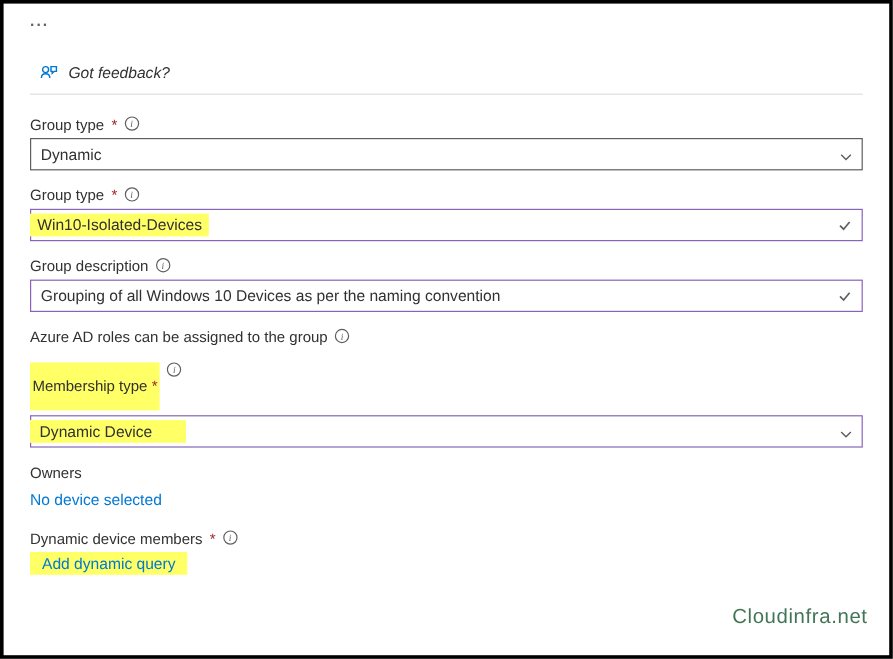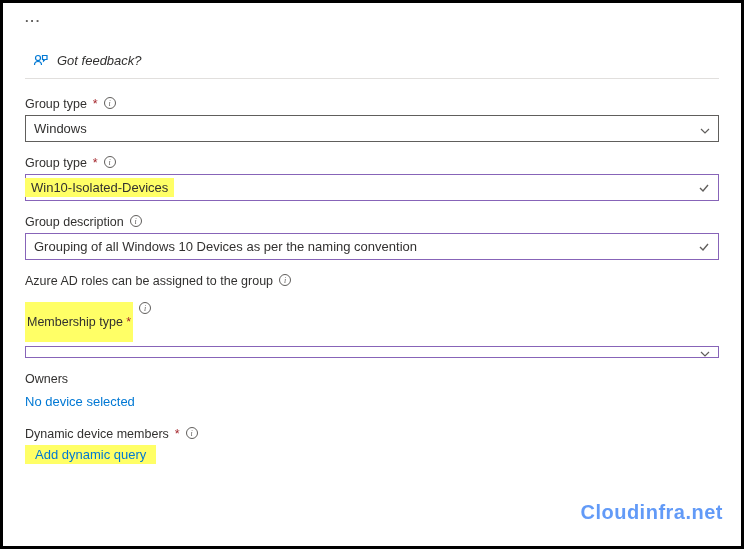--- a/index.html
+++ b/index.html
@@ -124,23 +124,23 @@
   .add-query-btn {
     color: #0078d4;
     font-size: 13px;
     cursor: pointer;
     padding: 18px 4px;
   }
   .watermark {
     position: absolute;
     right: 18px;
     bottom: 22px;
-    color: #3b82f6;
-    font-size: 20px;
-    font-weight: 700;
+    color: #14532d;
+    font-size: 17px;
+    font-weight: 400;
     letter-spacing: 0.5px;
     opacity: 0.8;
   }
 </style>
 </head>
 <body>
 
 <div class="title-row">
   <div class="more-dots">···</div>
 </div>
@@ -154,21 +154,21 @@
   <span>Got feedback?</span>
 </div>
 
 <div class="field-block">
   <div class="field-label">
     <span>Group type</span>
     <span class="req">*</span>
     <span class="info-icon">i</span>
   </div>
   <div class="select-box">
-    <span>Windows</span>
+    <span>Dynamic</span>
     <span class="chevron">
       <svg viewBox="0 0 10 10">
           <path d="M1 3 L5 7 L9 3" stroke="#605e5c" stroke-width="1.2" fill="none"></path>
         </svg>
     </span>
   </div>
 </div>
 
 <div class="field-block">
   <div class="field-label">
@@ -210,20 +210,21 @@
 
 <div class="field-block">
   <div class="field-label" style="display:inline-flex">
     <span class="highlight" style="padding:13px 2px">
       <span>Membership type</span>
       <span class="req"> *</span>
     </span>
     <span class="info-icon">i</span>
   </div>
   <div class="select-box purple" style="padding-left:0">
+    <span class="highlight" style="padding:2px 6px 2px 8px;margin:-6px 0 -6px -1px;min-width:130px;">Dynamic Device</span>
     <span class="chevron">
       <svg viewBox="0 0 10 10">
           <path d="M1 3 L5 7 L9 3" stroke="#605e5c" stroke-width="1.2" fill="none"></path>
         </svg>
     </span>
   </div>
 </div>
 
 <div class="field-block">
   <div class="field-label">Owners</div>

